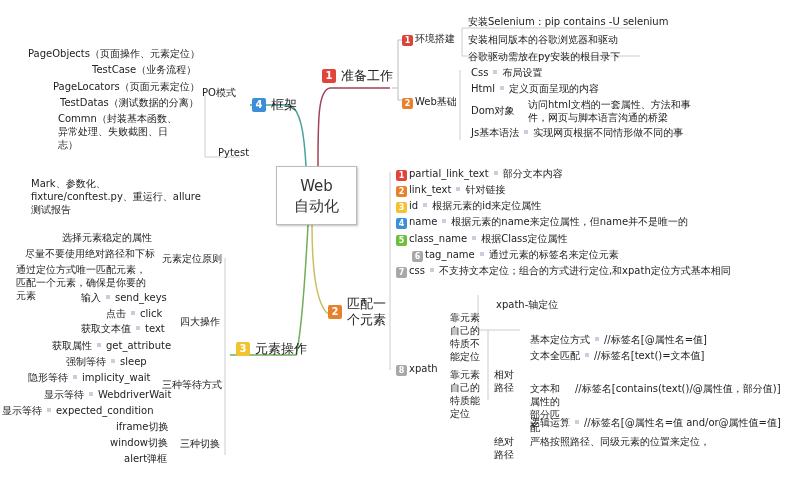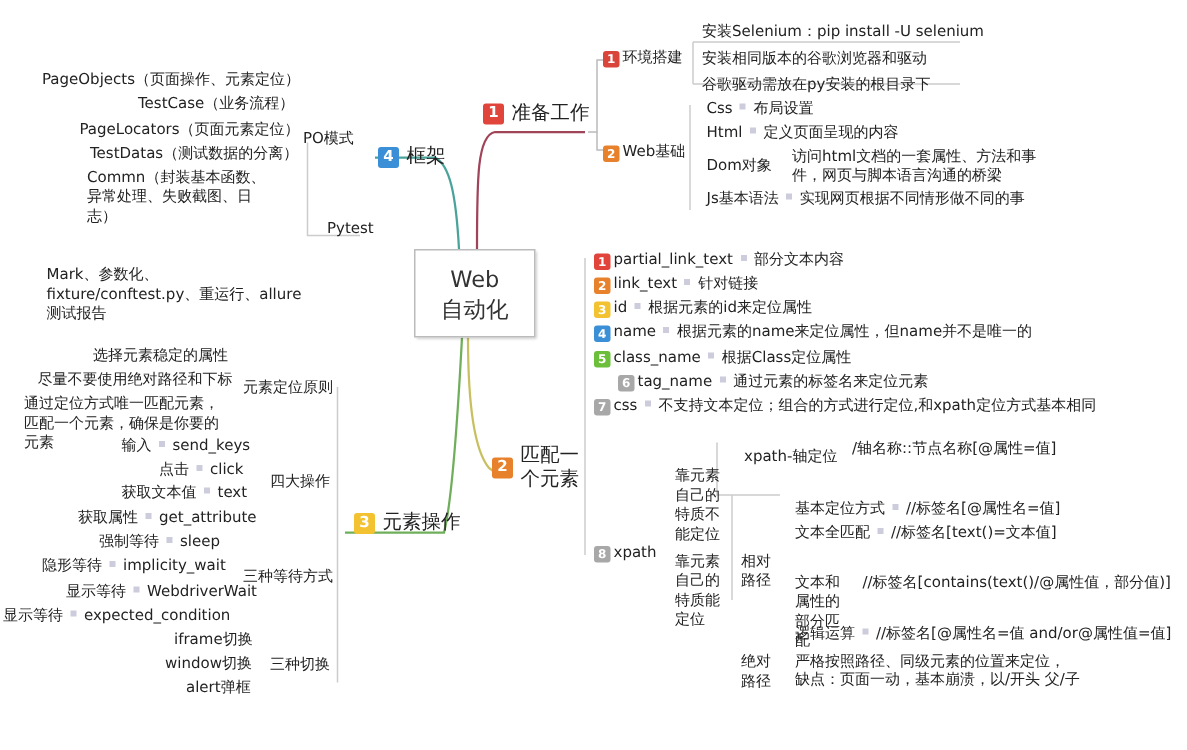--- a/index.html
+++ b/index.html
@@ -49,21 +49,21 @@
 </div>
 
 <div class="main" style="left:322px; top:68px;">
   <span class="badge lg" style="background:#e0443a">1</span>
   <span>准备工作</span>
 </div>
 
 <div class="n" style="left:402px; top:32px;">
   <span class="badge" style="background:#d9443b">1</span><span>环境搭建</span>
 </div>
-<div class="c" style="left:468px; top:15px;">安装Selenium：pip install -U selenium</div>
+<div class="c" style="left:468px; top:15px;">安装Selenium：pip contains -U selenium</div>
 <div class="c" style="left:468px; top:33px;">安装相同版本的谷歌浏览器和驱动</div>
 <div class="c" style="left:468px; top:50px;">谷歌驱动需放在py安装的根目录下</div>
 
 <div class="n" style="left:402px; top:95px;">
   <span class="badge" style="background:#e8812c">2</span><span>Web基础</span>
 </div>
 <div class="c" style="left:471px; top:66px;">
   <span>Css</span><span class="dot"></span><span>布局设置</span>
 </div>
 <div class="c" style="left:471px; top:82px;">
@@ -115,39 +115,37 @@
 </div>
 <div class="c" style="left:396px; top:264px;">
   <span class="badge" style="background:#a8a8a8">7</span><span>css</span><span class="dot"></span><span>不支持文本定位；组合的方式进行定位,和xpath定位方式基本相同</span>
 </div>
 
 <div class="c" style="left:396px; top:362px;">
   <span class="badge" style="background:#a8a8a8">8</span><span>xpath</span>
 </div>
 <div class="c ml" style="left:450px; top:280px; width:30px;margin-top:31px;">靠元素自己的特质不能定位</div>
 <div class="c" style="left:496px; top:298px;">xpath-轴定位</div>
-<div class="c" style="left:568px; top:293px;">/轴名称::节点名称[@属性=值]</div>
 
 <div class="c ml" style="left:450px; top:368px; width:30px;">靠元素自己的特质能定位</div>
 <div class="c ml" style="left:494px; top:368px; width:22px;">相对路径</div>
 
 <div class="c" style="left:530px; top:333px;">
   <span>基本定位方式</span><span class="dot"></span><span>//标签名[@属性名=值]</span>
 </div>
 <div class="c" style="left:530px; top:349px;">
   <span>文本全匹配</span><span class="dot"></span><span>//标签名[text()=文本值]</span>
 </div>
 <div class="c ml" style="left:530px; top:366px; width:36px;margin-top:16px;">文本和属性的部分匹配</div>
 <div class="c" style="left:575px; top:382px;">//标签名[contains(text()/@属性值，部分值)]</div>
 <div class="c" style="left:530px; top:416px;">
   <span>逻辑运算</span><span class="dot"></span><span>//标签名[@属性名=值 and/or@属性值=值]</span>
 </div>
 <div class="c ml" style="left:494px; top:435px; width:22px;">绝对路径</div>
 <div class="c" style="left:530px; top:435px;">严格按照路径、同级元素的位置来定位，</div>
-<div class="c" style="left:530px; top:447px;">缺点：页面一动，基本崩溃，以/开头  父/子</div>
 
 <div class="main" style="left:236px; top:341px;">
   <span class="badge lg" style="background:#f2c230">3</span>
   <span>元素操作</span>
 </div>
 
 <div class="n" style="left:162px; top:252px;">元素定位原则</div>
 <div class="c" style="left:62px; top:231px;">选择元素稳定的属性</div>
 <div class="c" style="left:25px; top:247px;">尽量不要使用绝对路径和下标</div>
 <div class="c ml" style="left:16px; top:263px; width:135px;">通过定位方式唯一匹配元素，匹配一个元素，确保是你要的元素</div>

